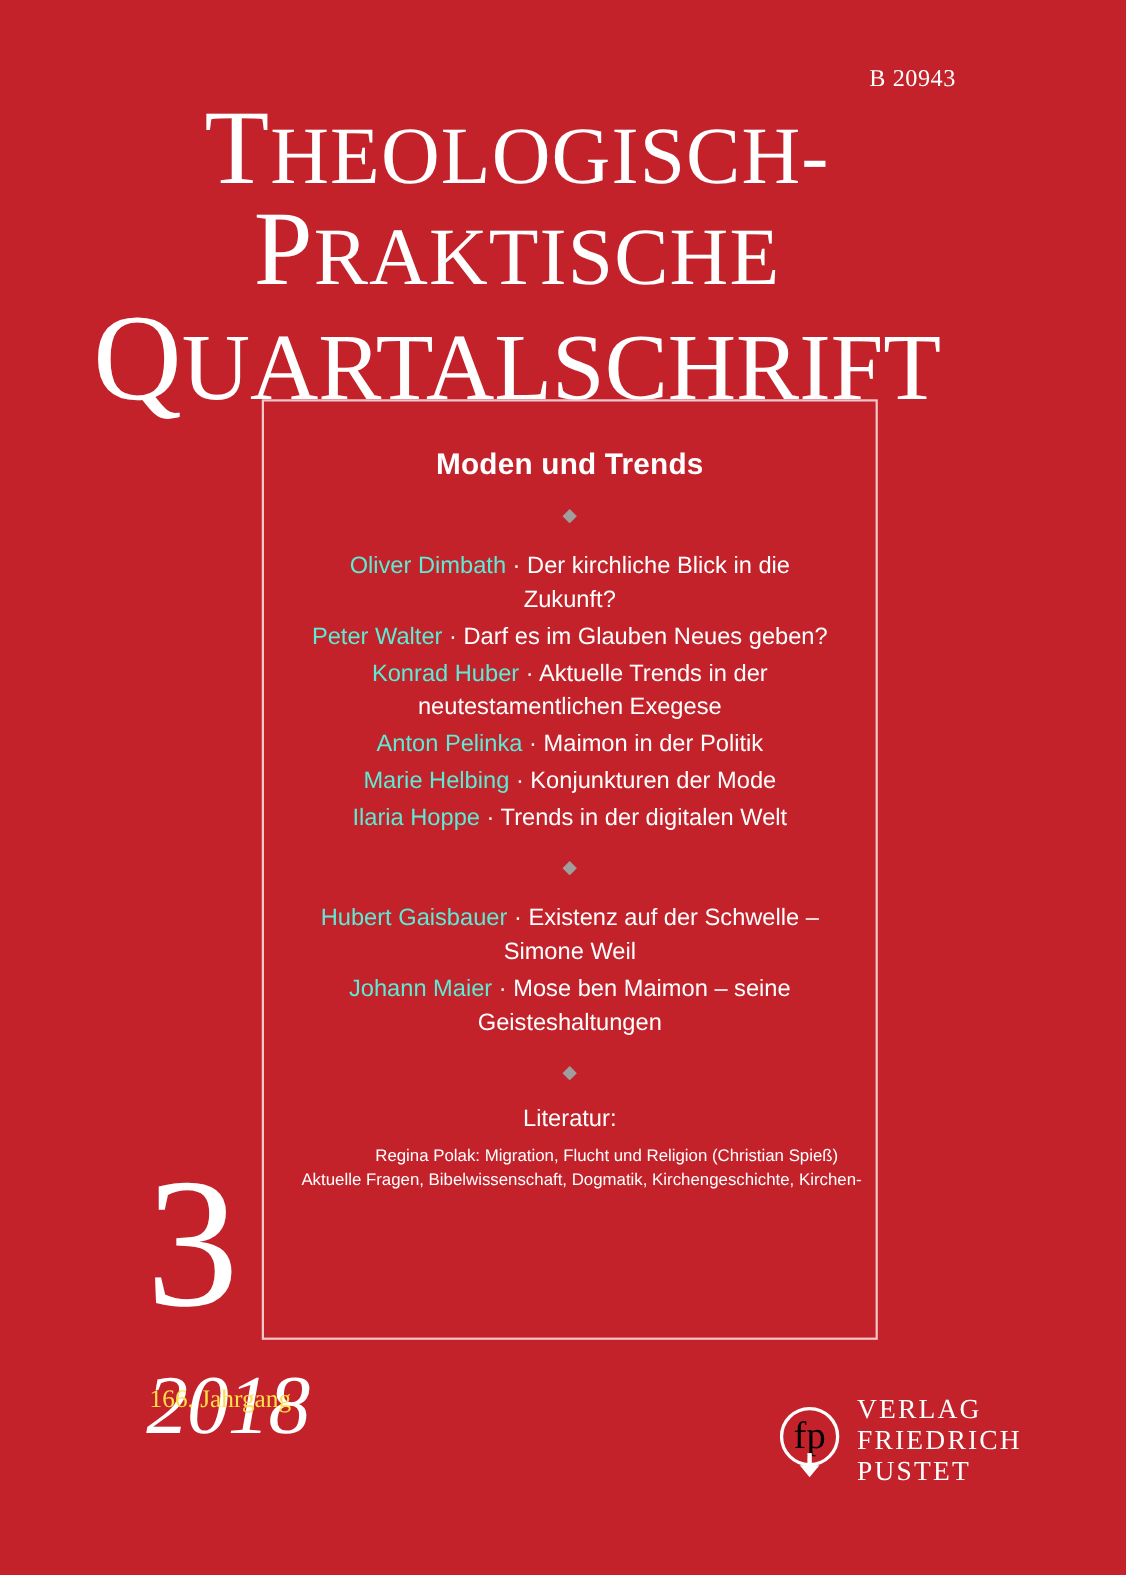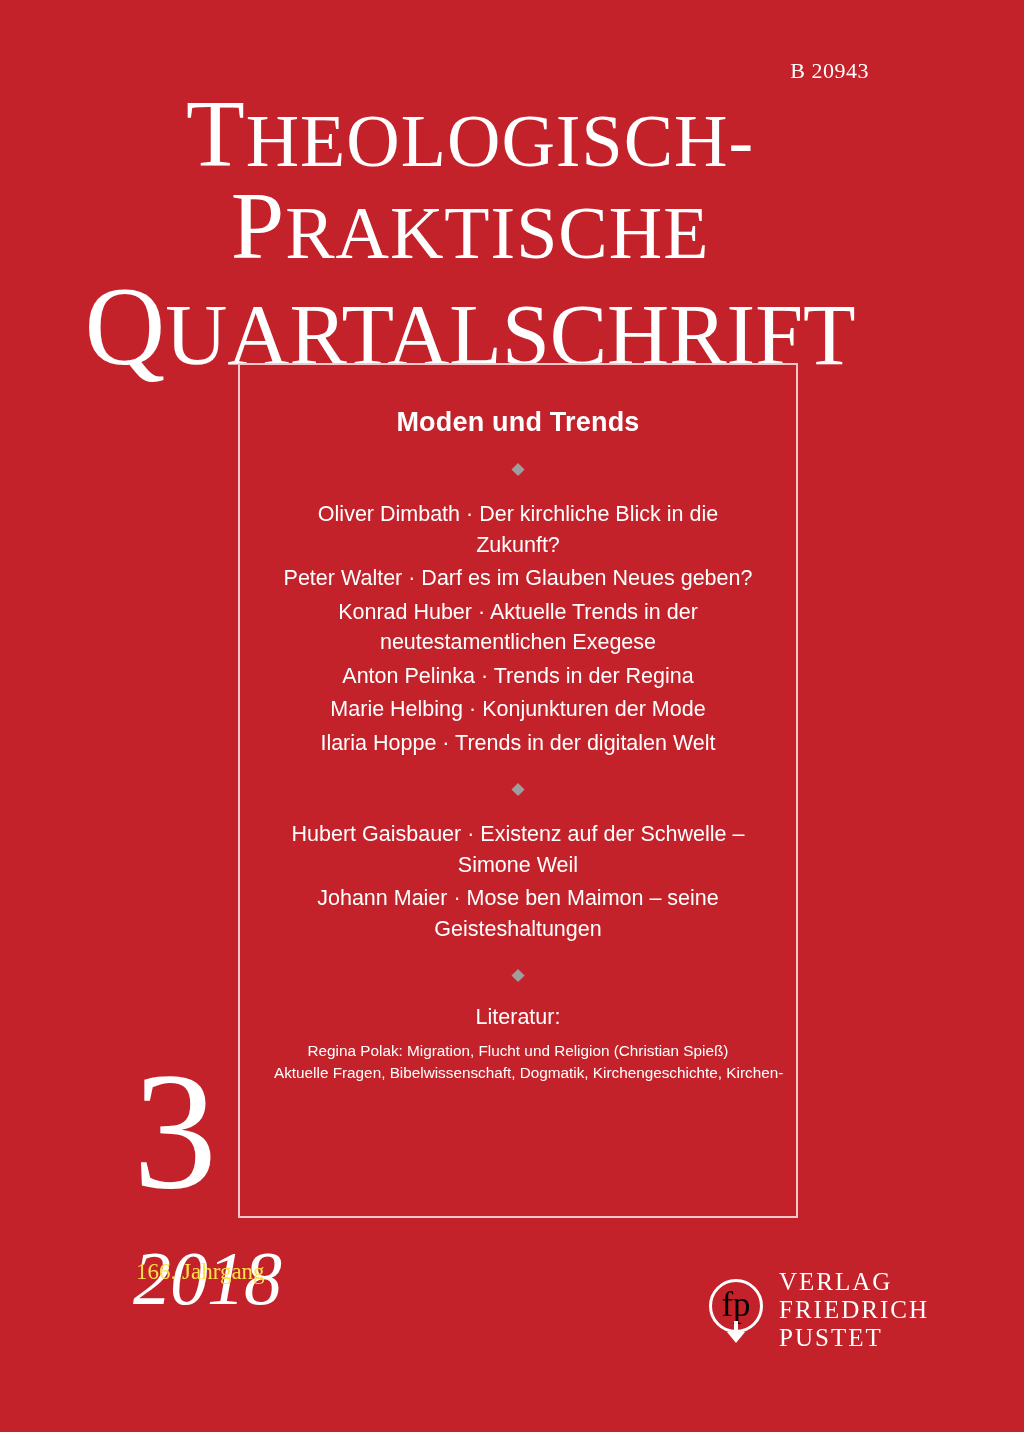--- a/index.html
+++ b/index.html
@@ -83,38 +83,38 @@
     list-style: none;
   }
   .toc li {
     color: #ffffff;
     font-size: 21.5px;
     line-height: 1.42;
     margin: 0 0 3px 0;
     padding: 0 10px;
   }
   .author {
-    color: #ffffff;
+    color: #5eead4;
   }
   .sep {
     color: #ffffff;
   }
 
   .lit-heading {
     color: #ffffff;
     font-size: 21.5px;
     margin: 0 0 10px 0;
   }
   .lit-lines {
     color: #ffffff;
     font-size: 15.3px;
     line-height: 1.42;
     padding: 0 6px;
   }
-  .lit-lines div { white-space: nowrap; }
+  .lit-lines div { white-space: nowrap; text-align: right; }
 
   
   .issue-number {
     position: absolute;
     left: 133px;
     top: 1063px;
     color: #ffffff;
     font-family: "Liberation Serif", serif;
     font-size: 168px;
     line-height: 0.8;
@@ -222,21 +222,21 @@
         <li>
           <span class="author">Oliver Dimbath</span><span class="sep"> · </span><span>Der kirchliche Blick in die Zukunft?</span>
         </li>
         <li>
           <span class="author">Peter Walter</span><span class="sep"> · </span><span>Darf es im Glauben Neues geben?</span>
         </li>
         <li>
           <span class="author">Konrad Huber</span><span class="sep"> · </span><span>Aktuelle Trends in der neutestamentlichen Exegese</span>
         </li>
         <li>
-          <span class="author">Anton Pelinka</span><span class="sep"> · </span><span>Trends in der Regina</span>
+          <span class="author">Anton Pelinka</span><span class="sep"> · </span><span>Maimon in der Politik</span>
         </li>
         <li>
           <span class="author">Marie Helbing</span><span class="sep"> · </span><span>Konjunkturen der Mode</span>
         </li>
         <li>
           <span class="author">Ilaria Hoppe</span><span class="sep"> · </span><span>Trends in der digitalen Welt</span>
         </li>
       </ul>
 
       <div class="diamond">◆</div>

